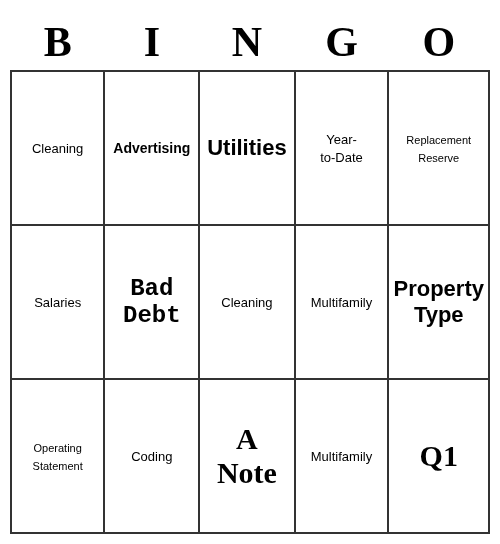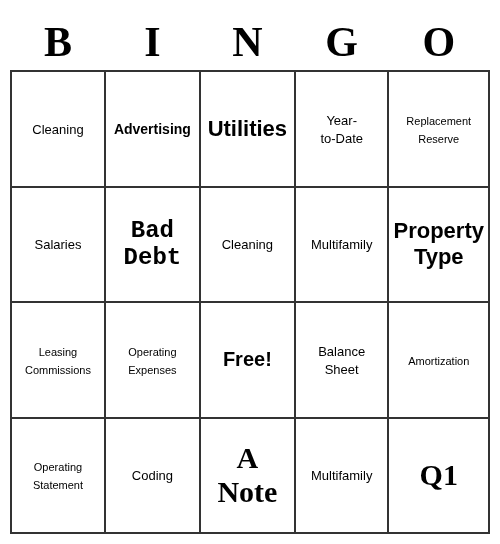--- a/index.html
+++ b/index.html
@@ -60,27 +60,20 @@
         <td><span style="font-size: 11px;">Replacement<br>Reserve</span></td>
       </tr>
       <tr>
         <td><span style="font-size: 13px;">Salaries</span></td>
         <td><span style="font-size: 24px; font-weight: bold; font-family: Liberation Mono, monospace;">Bad<br>Debt</span></td>
         <td><span style="font-size: 13px;">Cleaning</span></td>
         <td><span style="font-size: 13px;">Multifamily</span></td>
         <td><span style="font-size: 22px; font-weight: bold; margin-top: 39px;">Property<br>Type</span></td>
       </tr>
       <tr>
-        <td><span style="font-size: 11px;">Leasing<br>Commissions</span></td>
-        <td><span style="font-size: 11px;">Operating<br>Expenses</span></td>
-        <td><span style="font-size: 20px; font-weight: bold;">Free!</span></td>
-        <td><span style="font-size: 13px;">Balance<br>Sheet</span></td>
-        <td><span style="font-size: 11px;">Amortization</span></td>
-      </tr>
-      <tr>
         <td><span style="font-size: 11px;">Operating<br>Statement</span></td>
         <td><span style="font-size: 13px; text-align: center;">Coding</span></td>
         <td><span style="font-size: 30px; font-weight: bold; font-family: serif;">A<br>Note</span></td>
         <td><span style="font-size: 13px;">Multifamily</span></td>
         <td><span style="font-size: 30px; font-weight: bold; font-family: serif;">Q1</span></td>
       </tr>
     </tbody>
 </table>
 
 </body></html>

